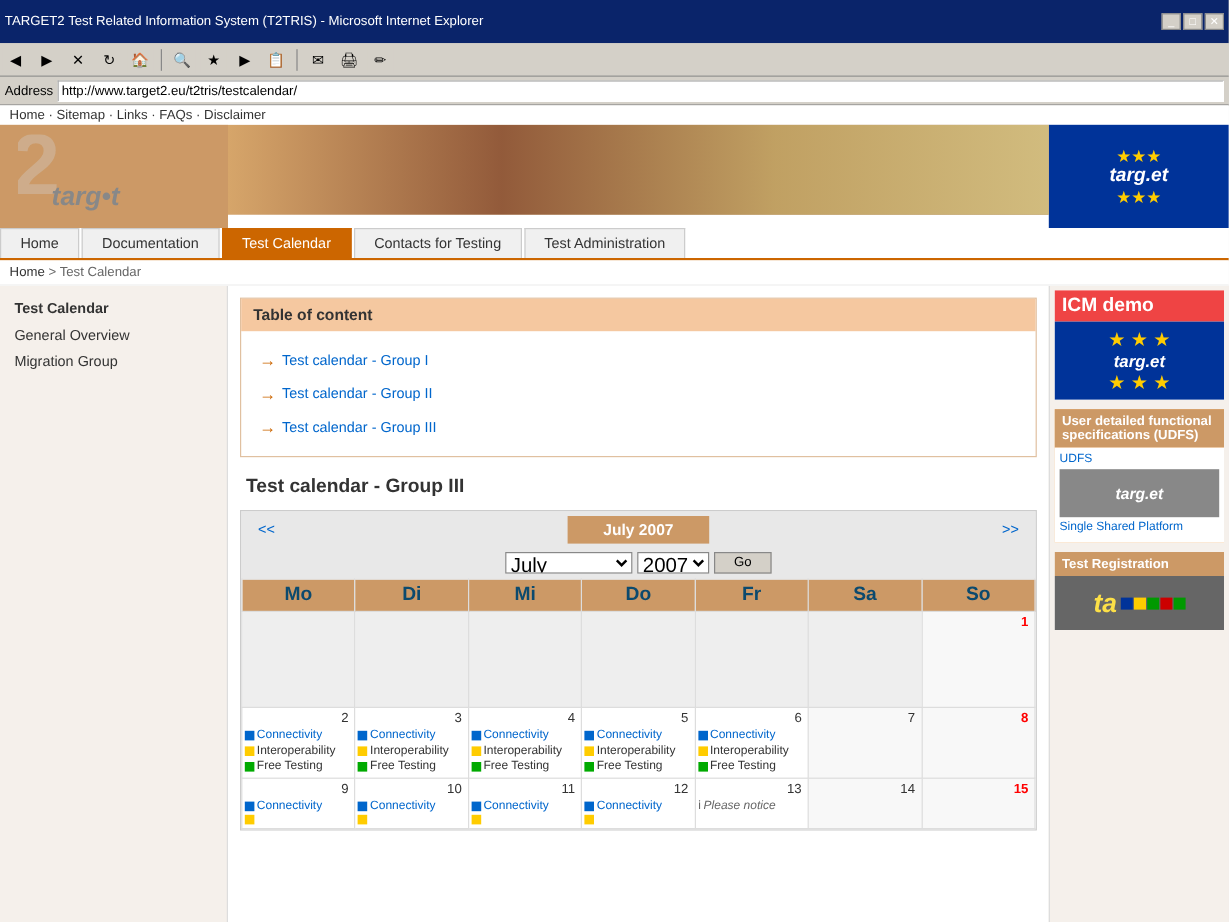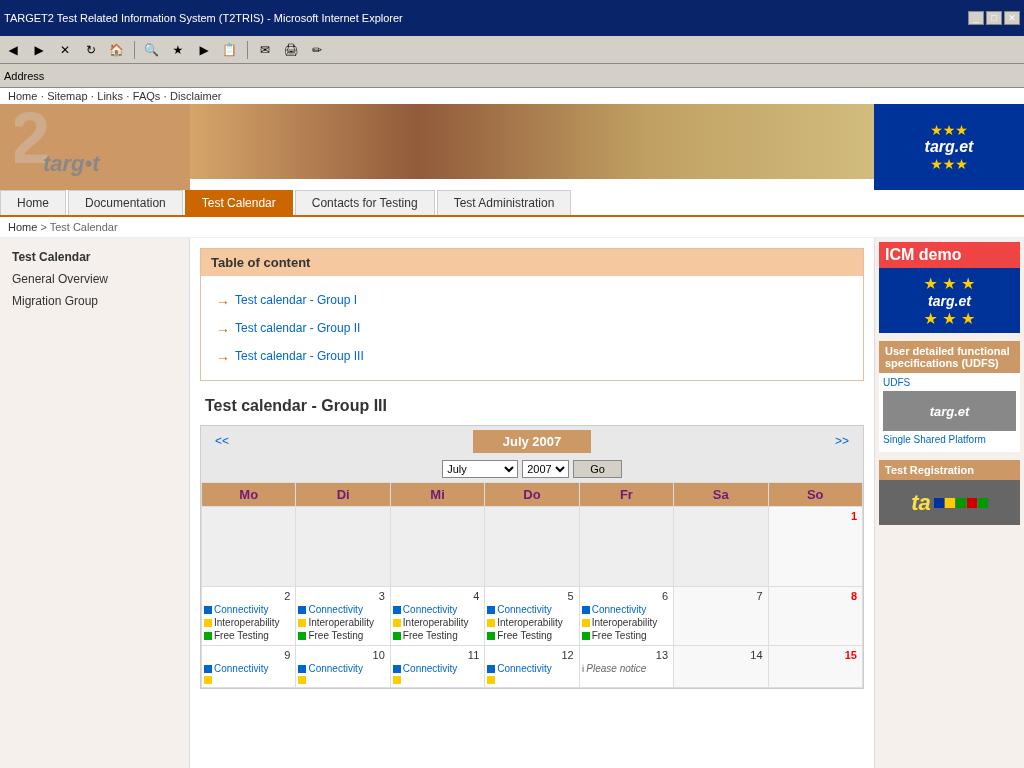--- a/index.html
+++ b/index.html
@@ -67,25 +67,25 @@
     .calendar-title { font-size: 16px; font-weight: bold; color: #333; margin-bottom: 10px; padding-left: 5px; }
 
     .calendar-container { border: 1px solid #ccc; background: #e8e8e8; }
     .calendar-nav { display: flex; align-items: center; padding: 6px; background: #e8e8e8; }
     .cal-prev { color: #0066cc; cursor: pointer; text-decoration: none; padding: 2px 8px; font-size: 12px; }
     .cal-month { flex: 1; text-align: center; }
     .cal-month-label { background: #cc9966; color: white; padding: 4px 30px; font-size: 13px; font-weight: bold; }
     .cal-next { color: #0066cc; cursor: pointer; text-decoration: none; padding: 2px 8px; font-size: 12px; }
 
     .cal-controls { display: flex; justify-content: center; align-items: center; gap: 4px; padding: 4px; background: #e8e8e8; }
-    .cal-select { height: 18px; font-size: 11px; border: 1px solid #888; background: white; }
+    .cal-select { height: 18px; font-size: 17px; border: 1px solid #888; background: white; }
     .cal-go-btn { height: 18px; padding: 0 16px; font-size: 11px; background: #d4d0c8; border: 1px solid #888; cursor: pointer; }
 
     .cal-grid { border-collapse: collapse; width: 100%; background: white; }
-    .cal-grid th { background: #cc9966; color: #701a75; text-align: center; padding: 4px; font-size: 13px; border: 1px solid #ddd; }
+    .cal-grid th { background: #cc9966; color: #0c4a6e; text-align: center; padding: 4px; font-size: 16px; border: 1px solid #ddd; }
     .cal-grid td { border: 1px solid #ddd; vertical-align: top; width: 85px; min-height: 80px; padding: 2px; background: white; }
     .cal-grid td.weekend { background: #f8f8f8; }
     .cal-grid td.empty { background: #eeeeee; }
 
     .day-num { text-align: right; padding: 1px 3px; font-size: 11px; color: #333; }
     .day-num.red { color: red; font-weight: bold; }
 
     .event-item { display: flex; align-items: center; margin: 1px 0; font-size: 10px; line-height: 1.2; }
     .event-dot { width: 8px; height: 8px; display: inline-block; margin-right: 2px; flex-shrink: 0; }
     .dot-blue { background: #0066cc; }
@@ -138,20 +138,21 @@
     <div class="toolbar-btn">▶</div>
     <div class="toolbar-btn">📋</div>
     <div class="toolbar-separator"></div>
     <div class="toolbar-btn">✉</div>
     <div class="toolbar-btn">🖨</div>
     <div class="toolbar-btn">✏</div>
   </div>
 
   <div class="address-bar">
     <span class="address-label">Address</span>
+    <input class="address-input" type="text" value="http://www.target2.eu/t2tris/testcalendar/" style="">
   </div>
 
   <div class="page-wrapper">
 
     <div class="site-header">
 
       <div class="breadcrumb-top">
         <a>Home</a>
         <span> · </span>
         <a>Sitemap</a>

